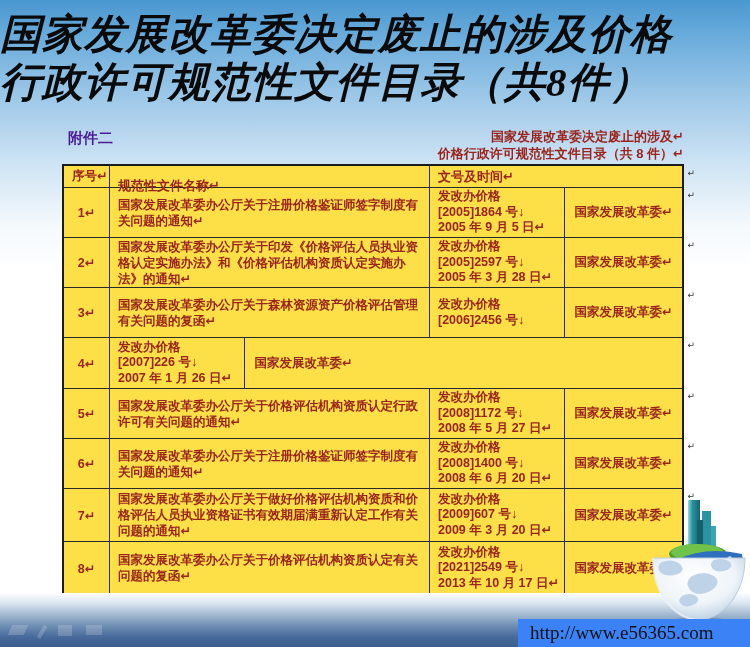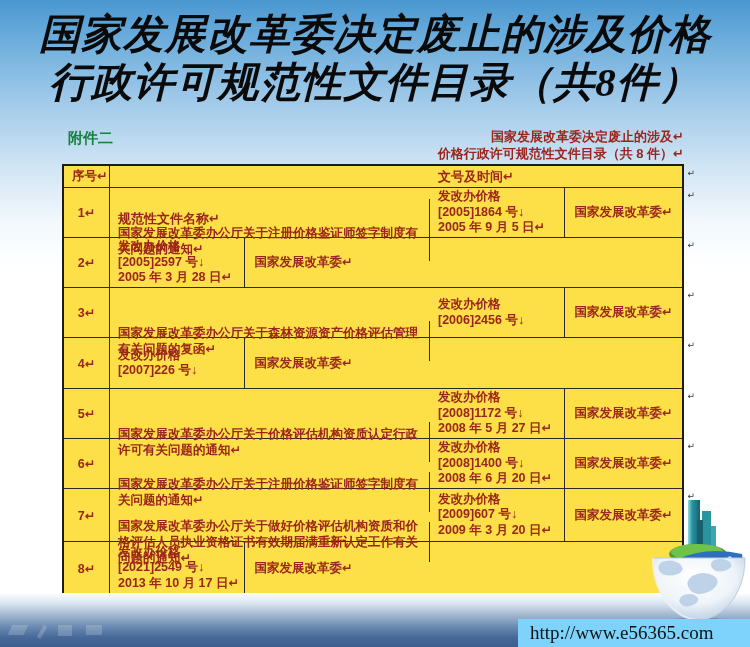--- a/index.html
+++ b/index.html
@@ -3,45 +3,45 @@
 <meta charset="utf-8">
 <style>
   html,body{margin:0;padding:0;}
   body{
     width:750px;height:647px;position:relative;overflow:hidden;
     font-family:"Liberation Sans","DejaVu Sans",sans-serif;
     background:linear-gradient(180deg,#4a97d0 0px,#68abdb 35px,#9cc7e8 95px,#cfe4f4 165px,#f4f9fd 225px,#ffffff 270px,#ffffff 100%);
   }
   
   .main-title{
-    position:absolute;top:10px;left:0;width:750px;text-align:center;
+    position:absolute;top:10px;left:0;width:750px;
     font-family:"Liberation Serif","DejaVu Serif",serif;
     font-weight:700;font-style:italic;color:#0a0a0a;
     font-size:41px;line-height:48px;letter-spacing:1px;
   }
   
   .attach-label{
     position:absolute;left:68px;top:129px;
-    font-size:15px;font-weight:700;color:#15803d;
+    font-size:15px;font-weight:700;color:#4c1d95;
   }
   .table-title{
     position:absolute;left:62px;top:128px;width:622px;text-align:right;
     font-size:13px;font-weight:700;color:#9b241c;line-height:17px;
   }
   .doc-table{
     position:absolute;left:62px;top:164px;width:622px;
     border:2px solid #1c1c1c;background:#fde047;box-sizing:border-box;
     color:#9b241c;font-weight:700;font-size:12.5px;
   }
   .trow{display:flex;position:relative;border-bottom:1px solid #2a2a2a;box-sizing:border-box;}
   .trow:last-child{border-bottom:none;}
   .trow>div{border-right:1px solid #2a2a2a;box-sizing:border-box;display:flex;flex-direction:column;justify-content:center;}
   .trow>div:nth-last-child(2){border-right:none;}
   .c-num{width:46px;align-items:center;text-align:center;}
-  .c-name{width:320px;padding:20px 8px;line-height:16px;margin-top:33px;}
+  .c-name{width:320px;padding:20px 8px;line-height:16px;}
   .c-doc{width:135px;padding:2px 0 2px 8px;line-height:15.5px;}
   .c-dept{width:117px;align-items:center;text-align:left;}
   .h-head{height:22px;}
   .h-head>div{justify-content:center;}
   .head-cell{text-align:left;padding-left:8px;font-size:13px;}
   .head-num{text-align:left;align-items:flex-start !important;padding-left:8px;}
   .h50{height:50px;} .h51{height:51px;} .h53{height:53px;} .h52{height:52px;}
   .rowmark{
     position:absolute;right:-13px;top:2px;font-size:9px;color:#3a3a3a;font-weight:400;
   }
@@ -54,21 +54,21 @@
   .watermark div{background:#ffffff;}
   .wm1{width:16px;height:10px;transform:skewX(-25deg);}
   .wm2{width:4px;height:14px;transform:rotate(30deg);}
   .wm3{width:14px;height:11px;}
   .wm4{width:16px;height:10px;}
   
   .globe{position:absolute;left:648px;top:496px;width:102px;height:136px;z-index:2;}
   
   .url-box{
     position:absolute;left:518px;top:619px;width:232px;height:28px;z-index:3;
-    background:#7dd3fc;
+    background:#3b82f6;
     font-family:"Liberation Serif","DejaVu Serif",serif;
     font-size:19px;color:#111;line-height:28px;padding-left:12px;box-sizing:border-box;
   }
 </style>
 </head>
 <body>
 
 <div class="main-title">
   <div>国家发展改革委决定废止的涉及价格</div>
   <div>行政许可规范性文件目录（共8件）</div>
@@ -95,20 +95,21 @@
       <div>发改办价格</div>
         <div>[2005]1864 号↓</div>
         <div>2005 年 9 月 5 日↵</div>
     </div>
     <div class="c-dept">国家发展改革委↵</div>
     <span class="rowmark">↵</span>
   </div>
 
   <div class="trow h50">
     <div class="c-num">2↵</div>
+    <div class="c-name">国家发展改革委办公厅关于印发《价格评估人员执业资格认定实施办法》和《价格评估机构资质认定实施办法》的通知↵</div>
     <div class="c-doc">
       <div>发改办价格</div>
         <div>[2005]2597 号↓</div>
         <div>2005 年 3 月 28 日↵</div>
     </div>
     <div class="c-dept">国家发展改革委↵</div>
     <span class="rowmark">↵</span>
   </div>
 
   <div class="trow h50">
@@ -120,20 +121,21 @@
     </div>
     <div class="c-dept">国家发展改革委↵</div>
     <span class="rowmark">↵</span>
   </div>
 
   <div class="trow h51">
     <div class="c-num">4↵</div>
     <div class="c-doc">
       <div>发改办价格</div>
         <div>[2007]226 号↓</div>
+        <div>2007 年 1 月 26 日↵</div>
     </div>
     <div class="c-dept">国家发展改革委↵</div>
     <span class="rowmark">↵</span>
   </div>
 
   <div class="trow h50">
     <div class="c-num">5↵</div>
     <div class="c-name">国家发展改革委办公厅关于价格评估机构资质认定行政许可有关问题的通知↵</div>
     <div class="c-doc">
       <div>发改办价格</div>
@@ -163,20 +165,21 @@
       <div>发改办价格</div>
         <div>[2009]607 号↓</div>
         <div>2009 年 3 月 20 日↵</div>
     </div>
     <div class="c-dept">国家发展改革委↵</div>
     <span class="rowmark">↵</span>
   </div>
 
   <div class="trow h52">
     <div class="c-num">8↵</div>
+    <div class="c-name">国家发展改革委办公厅关于价格评估机构资质认定有关问题的复函↵</div>
     <div class="c-doc">
       <div>发改办价格</div>
         <div>[2021]2549 号↓</div>
         <div>2013 年 10 月 17 日↵</div>
     </div>
     <div class="c-dept">国家发展改革委↵</div>
     <span class="rowmark">↵</span>
   </div>
 </div>
 

